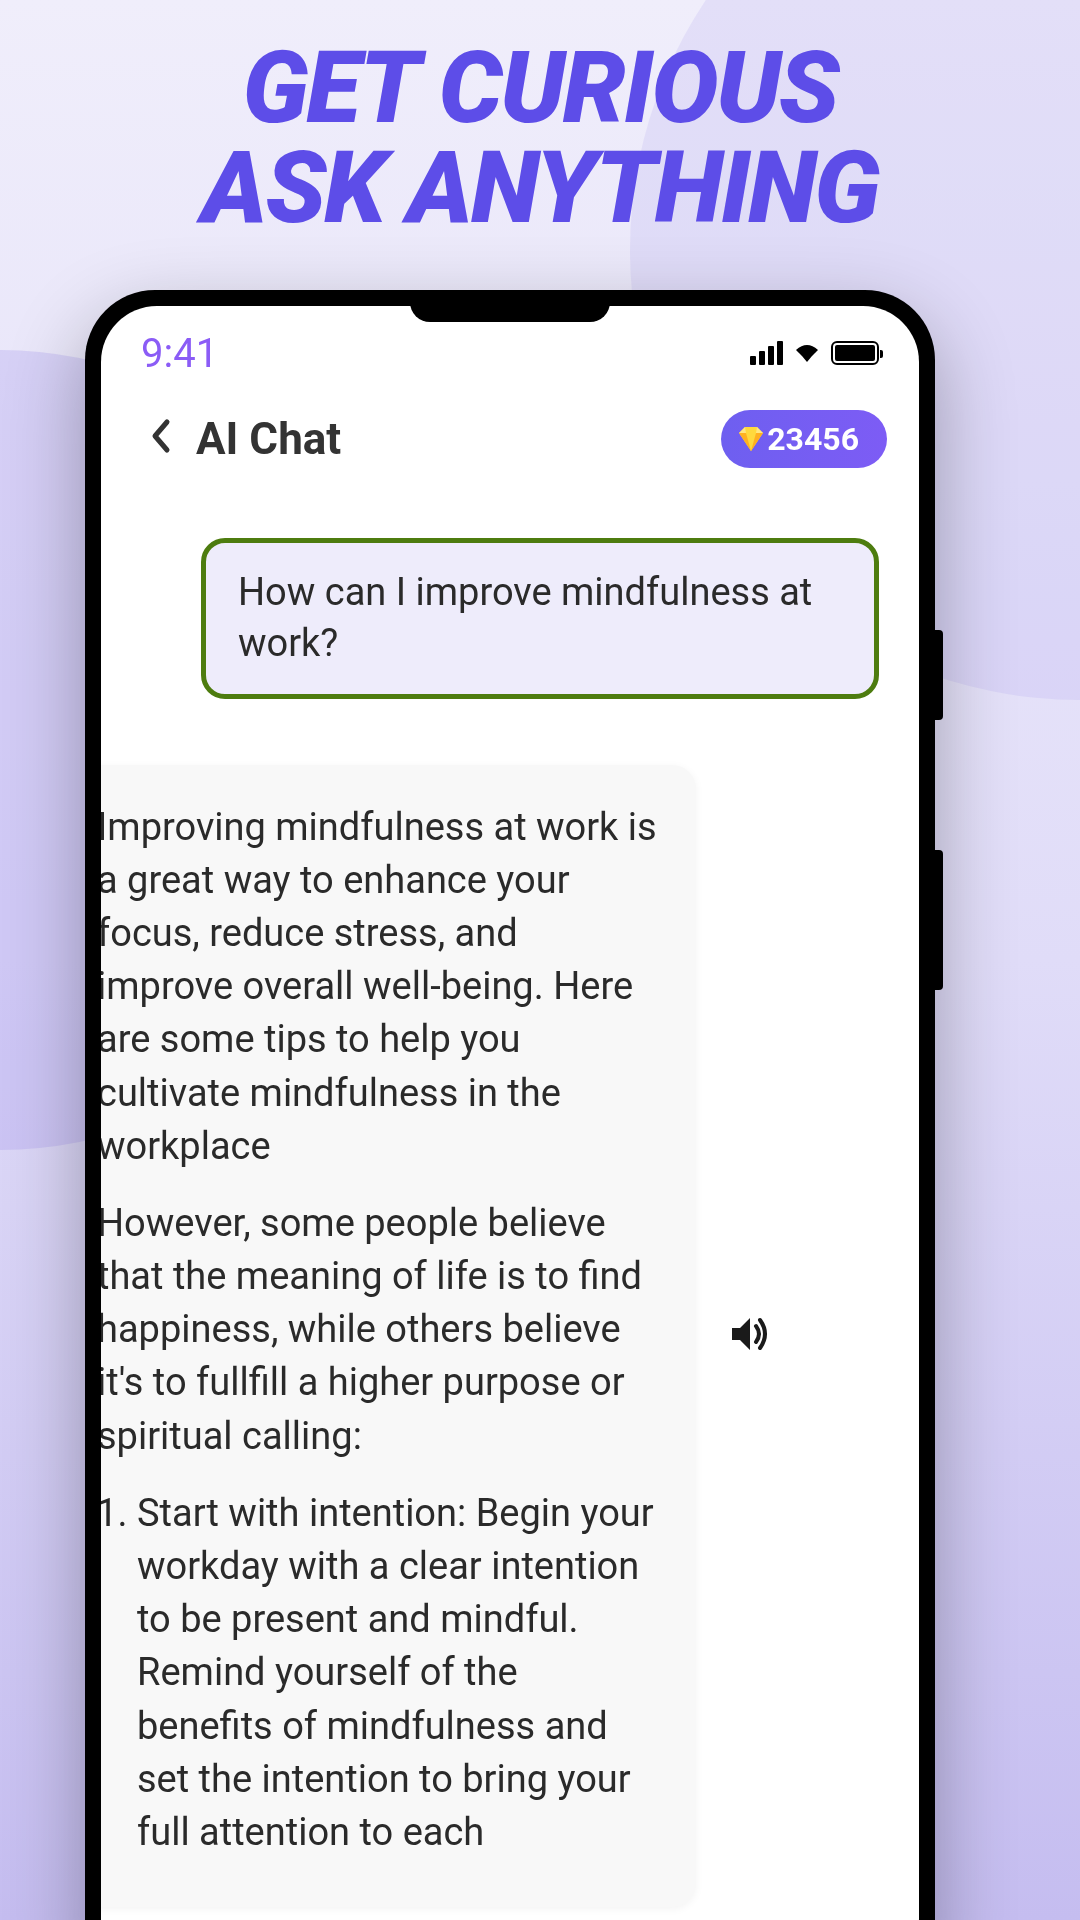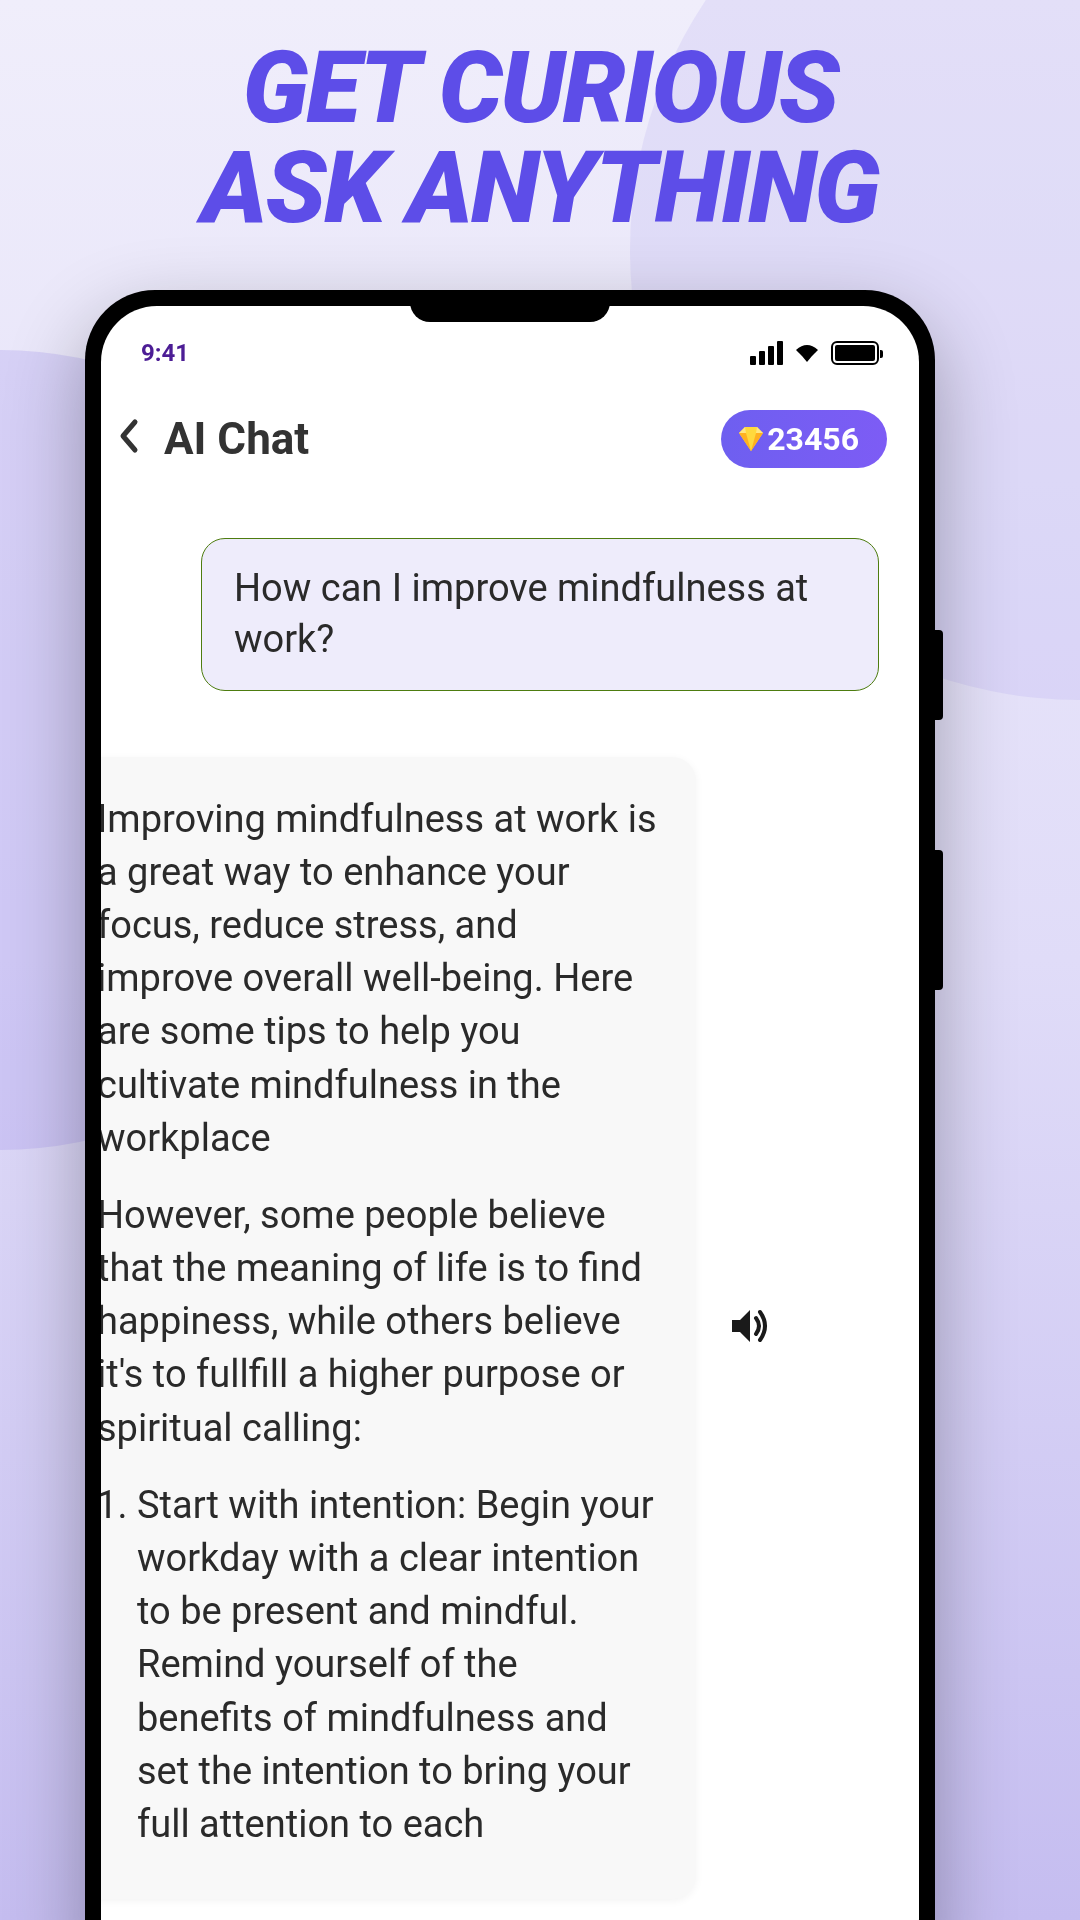--- a/index.html
+++ b/index.html
@@ -90,23 +90,23 @@
     
     .status-bar {
       display: flex;
       justify-content: space-between;
       align-items: center;
       padding: 22px 40px 0 40px;
       height: 72px;
     }
     
     .status-time {
-      font-size: 24px;
-      font-weight: 700;
-      color: #4c1d95;
+      font-size: 40px;
+      font-weight: 400;
+      color: #8b5cf6;
     }
     
     .status-icons {
       display: flex;
       align-items: center;
       gap: 10px;
     }
     
     .signal-bars {
       display: flex;
@@ -147,21 +147,21 @@
       width: 100%;
       height: 100%;
       background: #000;
       border-radius: 2px;
     }
     
     .app-header {
       display: flex;
       align-items: center;
       justify-content: space-between;
-      padding: 32px 32px 20px 16px;
+      padding: 32px 32px 20px 48px;
     }
     
     .header-left {
       display: flex;
       align-items: center;
       gap: 25px;
     }
     
     .back-button {
       font-size: 44px;
@@ -197,21 +197,21 @@
       font-size: 32px;
       font-weight: 700;
     }
     
     .chat-area {
       padding: 50px 30px 0 30px;
     }
     
     .user-bubble {
       background: #eeecfb;
-      border: 1px solid #4d7c0f;
+      border: 5px solid #4d7c0f;
       border-radius: 24px;
       padding: 24px 32px;
       margin-left: 70px;
       margin-right: 10px;
       font-size: 38px;
       line-height: 1.35;
       color: #2a2a2a;
     }
     
     .assistant-wrapper {

